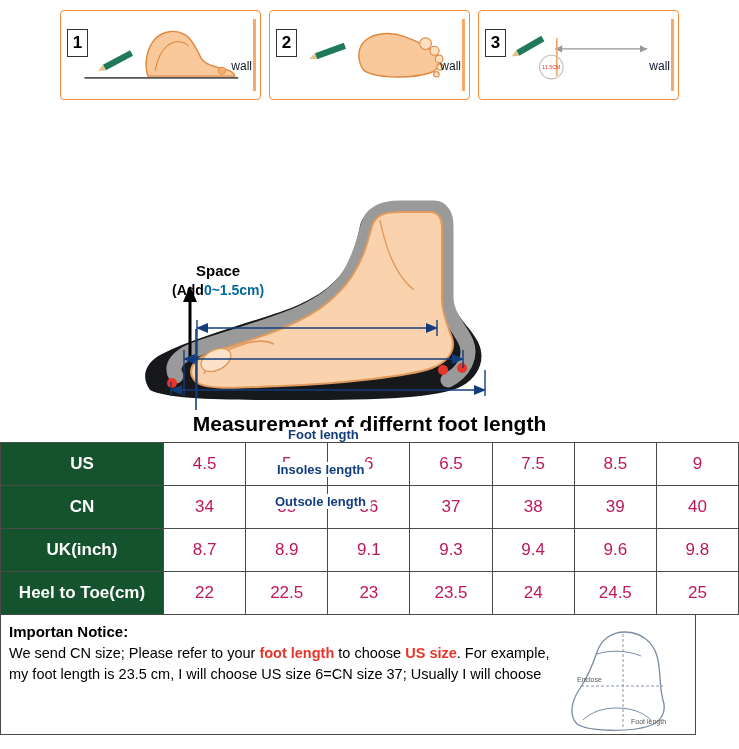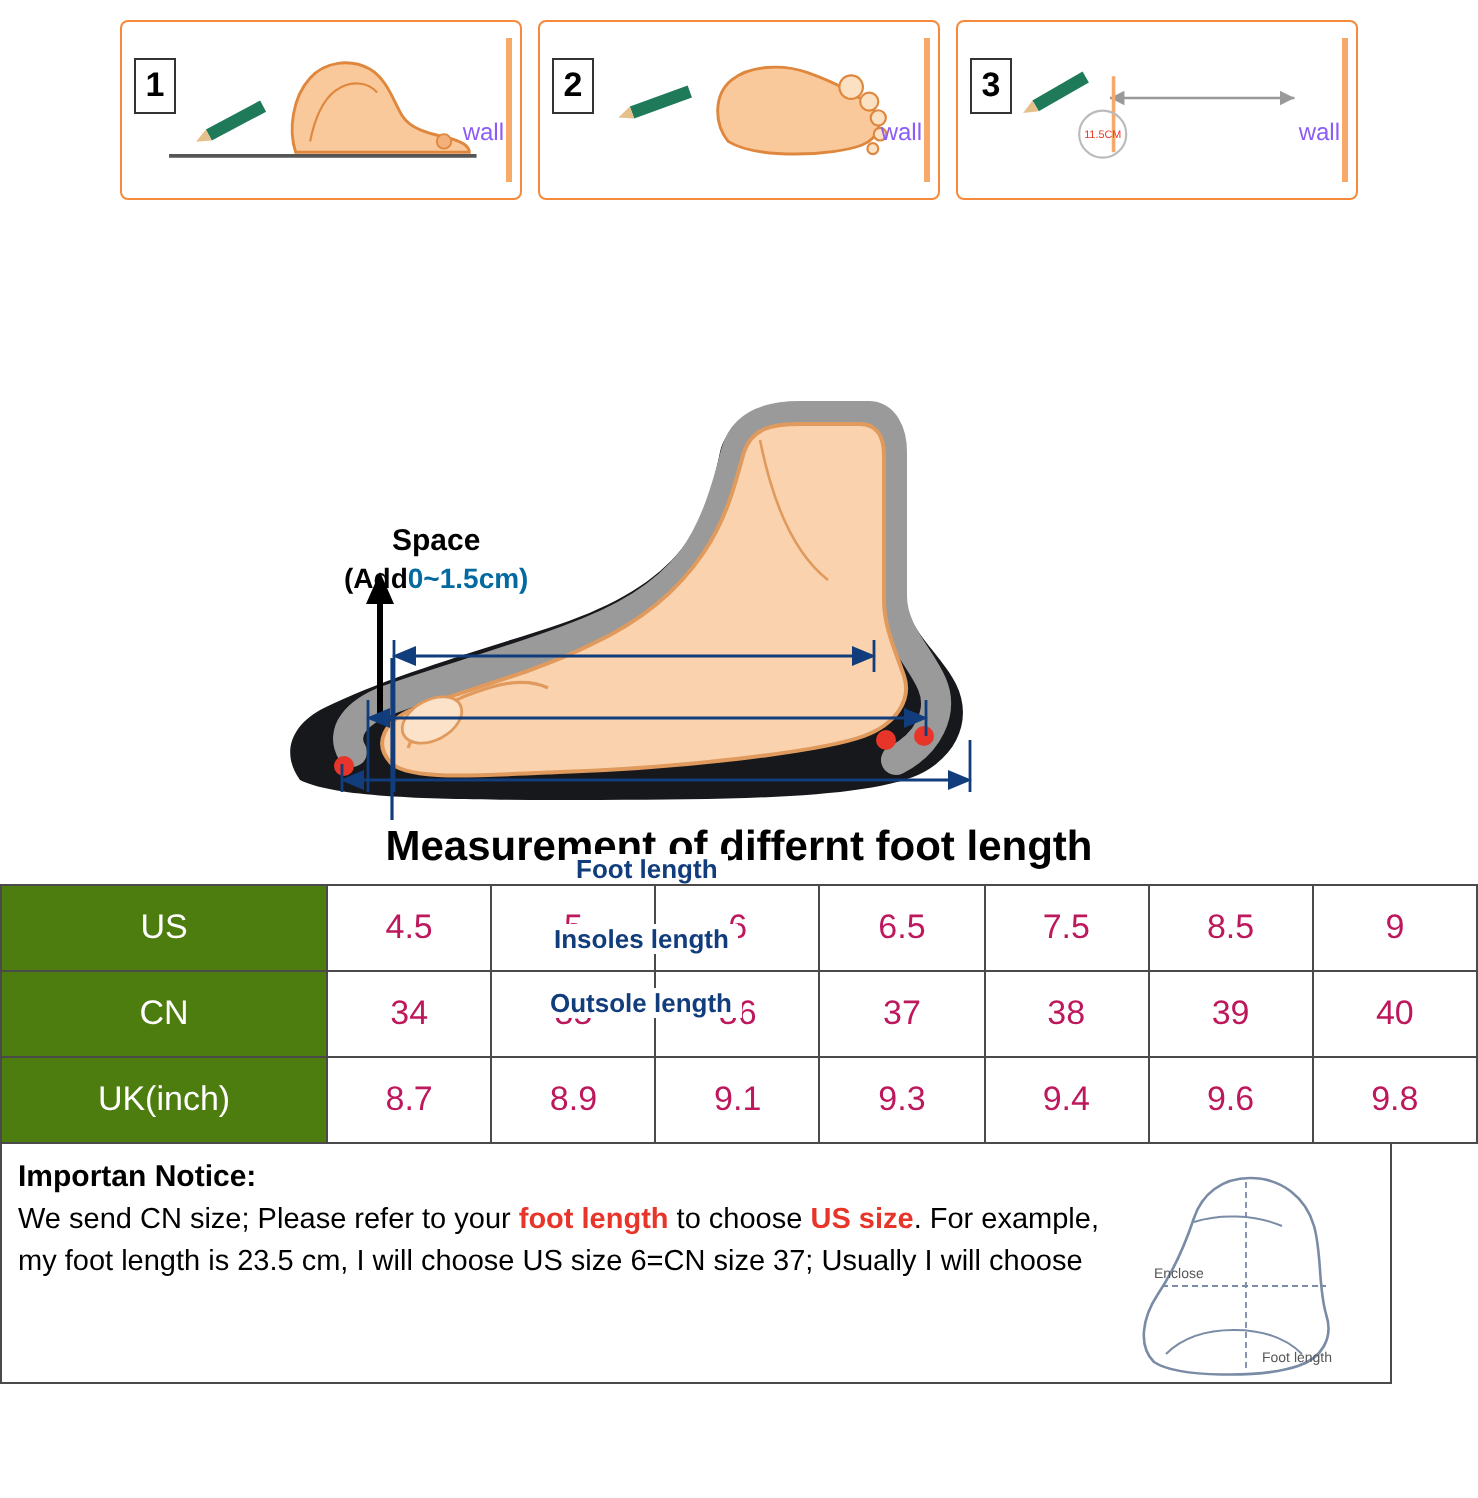--- a/index.html
+++ b/index.html
@@ -43,21 +43,21 @@
     font-weight: bold;
     text-align: center;
     line-height: 26px;
     background: #fff;
   }
   .wall-label {
     position: absolute;
     right: 8px;
     bottom: 26px;
     font-size: 12px;
-    color: #8b5cf6;
+    color: #0f172a;
   }
   .wall-line {
     position: absolute;
     right: 4px;
     top: 8px;
     bottom: 8px;
     width: 3px;
     background: #f7a96a;
   }
   .step-svg { position: absolute; inset: 0; }
@@ -107,23 +107,23 @@
     table-layout: fixed;
   }
   table.size-table td {
     border: 1px solid #4a4a4a;
     height: 40px;
     text-align: center;
     font-size: 17px;
     color: #be185d;
   }
   table.size-table td.rowhead {
-    background: #4d7c0f;
+    background: #14532d;
     color: #ffffff;
-    font-weight: normal;
+    font-weight: bold;
     width: 160px;
     font-size: 17px;
   }
 
   
   .notice {
     position: relative;
     border: 1px solid #4a4a4a;
     border-top: none;
     width: 696px;
@@ -320,20 +320,30 @@
     <tr>
       <td class="rowhead">UK(inch)</td>
       <td>8.7</td>
       <td>8.9</td>
       <td>9.1</td>
       <td>9.3</td>
       <td>9.4</td>
       <td>9.6</td>
       <td>9.8</td>
     </tr>
+    <tr>
+      <td class="rowhead">Heel to Toe(cm)</td>
+      <td>22</td>
+      <td>22.5</td>
+      <td>23</td>
+      <td>23.5</td>
+      <td>24</td>
+      <td>24.5</td>
+      <td>25</td>
+    </tr>
   </tbody>
 </table>
 
 <div class="notice">
   <div class="notice-title">Importan Notice:</div>
   <div>
     <span>We send CN size; Please refer to your </span><b class="red">foot length</b><span> to choose </span><span class="red">US size</span><span>. For example,</span>
   </div>
   <div>my foot length is 23.5 cm, I will choose US size 6=CN size 37; Usually I will choose</div>
 

